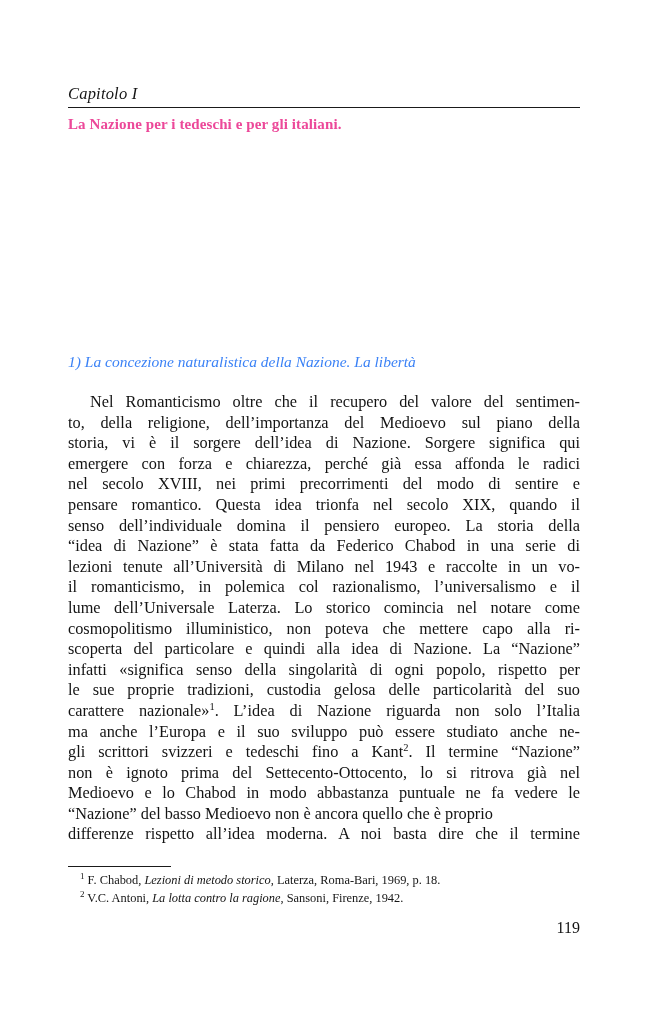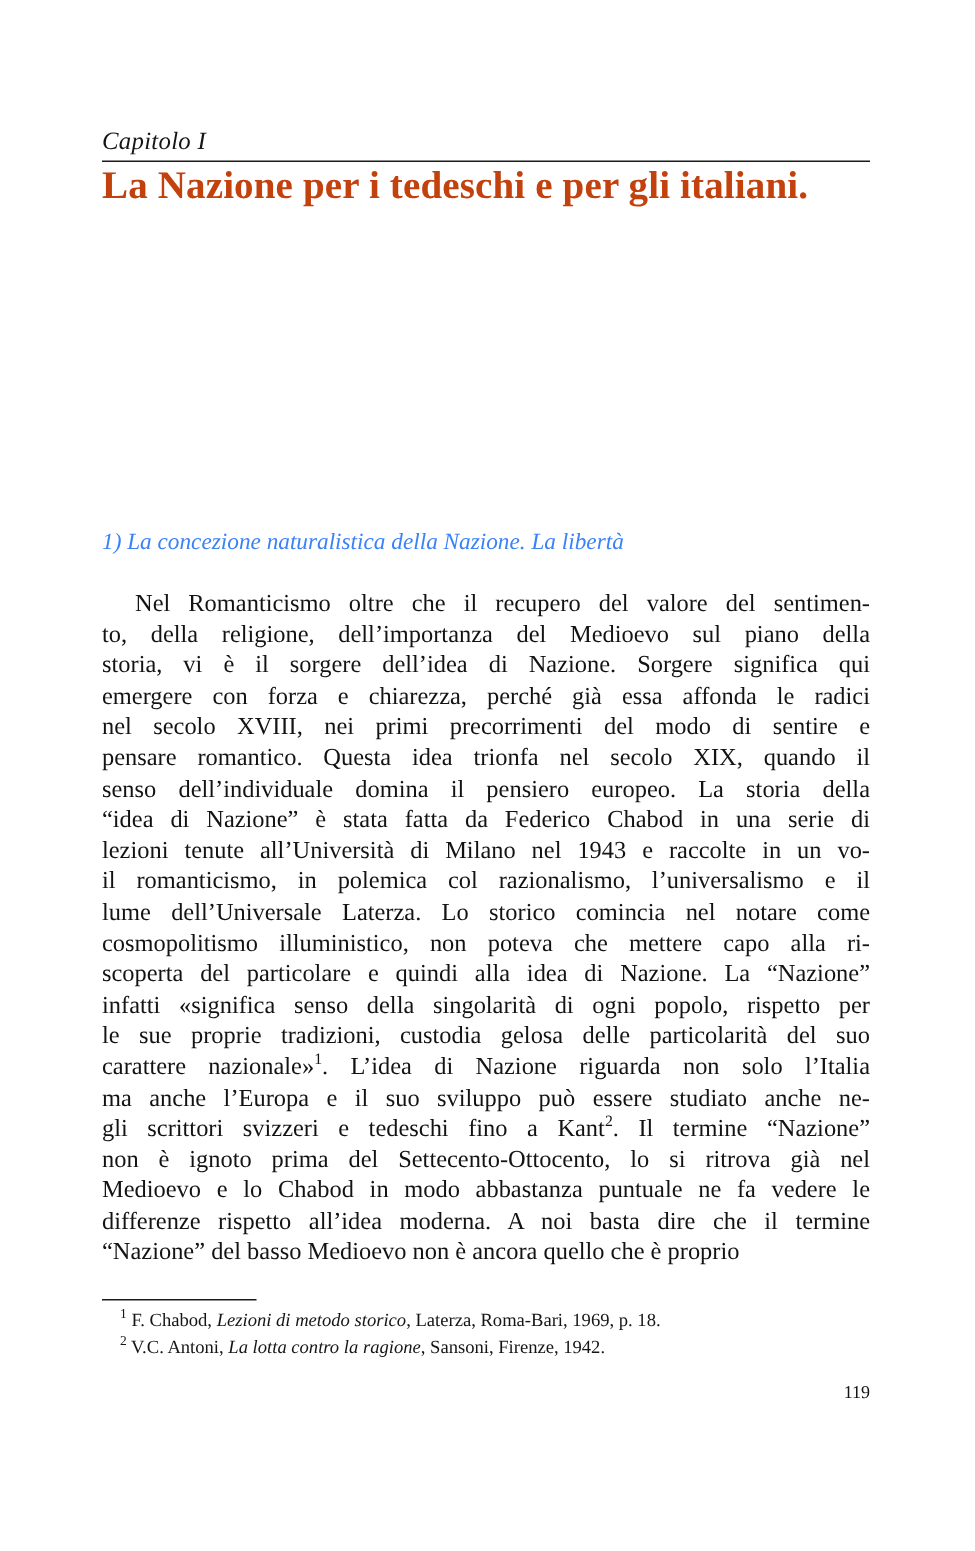--- a/index.html
+++ b/index.html
@@ -54,24 +54,24 @@
     background: #1a1a1a;
   }
 
   
   .chapter-title {
     position: absolute;
     top: 111px;
     left: 0;
     width: 512px;
     font-weight: bold;
-    font-size: 26px;
+    font-size: 15px;
     line-height: 26px;
     letter-spacing: 0.1px;
-    color: #c2410c;
+    color: #ec4899;
   }
   .chapter-title .tline { display: block; }
 
   
   .section-heading {
     position: absolute;
     top: 352px;
     left: 0;
     width: 512px;
     font-style: italic;
@@ -144,21 +144,21 @@
   }
   .footnote i { font-style: italic; }
 
   
   .page-number {
     position: absolute;
     top: 918px;
     left: 0;
     width: 512px;
     text-align: right;
-    font-size: 12px;
+    font-size: 16px;
     line-height: 20px;
     color: #141414;
   }
 </style>
 </head>
 <body>
 
 <div class="page">
   <div class="content">
 
@@ -191,22 +191,22 @@
         <span class="ln">le sue proprie tradizioni, custodia gelosa delle particolarità del suo</span>
 
         <span class="ln"><span>carattere nazionale»</span><sup class="fn">1</sup><span>. L’idea di Nazione riguarda non solo l’Italia</span></span>
 
         <span class="ln">ma anche l’Europa e il suo sviluppo può essere studiato anche ne-</span>
 
         <span class="ln"><span>gli scrittori svizzeri e tedeschi fino a Kant</span><sup class="fn">2</sup><span>. Il termine “Nazione”</span></span>
 
         <span class="ln">non è ignoto prima del Settecento-Ottocento, lo si ritrova già nel</span>
         <span class="ln">Medioevo e lo Chabod in modo abbastanza puntuale ne fa vedere le</span>
+        <span class="ln last">“Nazione” del basso Medioevo non è ancora quello che è proprio</span>
         <span class="ln">differenze rispetto all’idea moderna. A noi basta dire che il termine</span>
-        <span class="ln last">“Nazione” del basso Medioevo non è ancora quello che è proprio</span>
       </p>
     </div>
 
     <div class="footnote-rule"></div>
 
     <div class="footnotes">
       <p class="footnote"><span class="marker">1</span><span> F. Chabod, </span><i>Lezioni di metodo storico</i><span>, Laterza, Roma-Bari, 1969, p. 18.</span></p>
       <p class="footnote"><span class="marker">2</span><span> V.C. Antoni, </span><i>La lotta contro la ragione</i><span>, Sansoni, Firenze, 1942.</span></p>
     </div>
 

